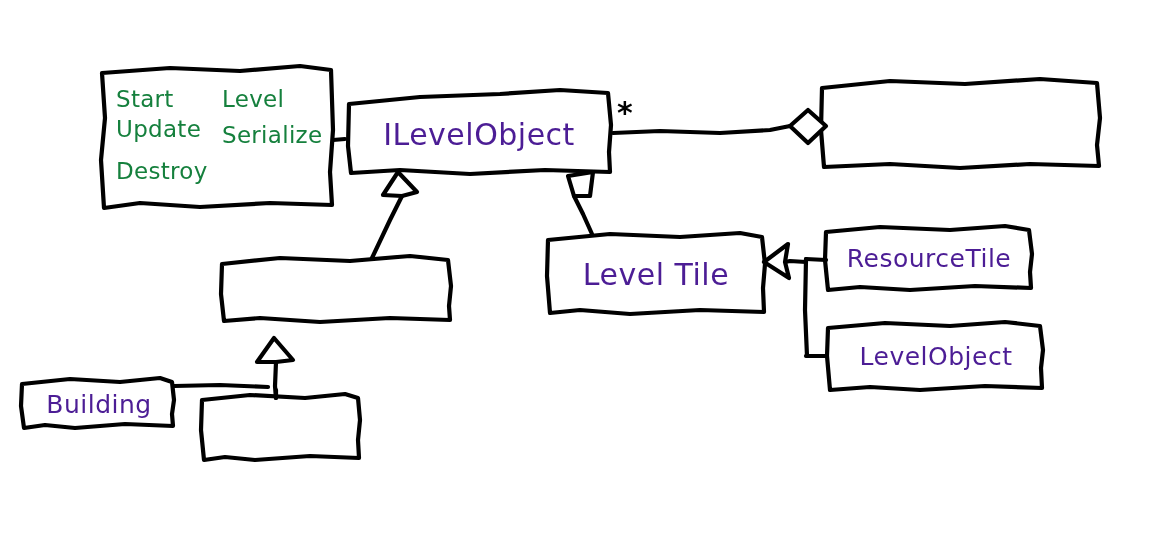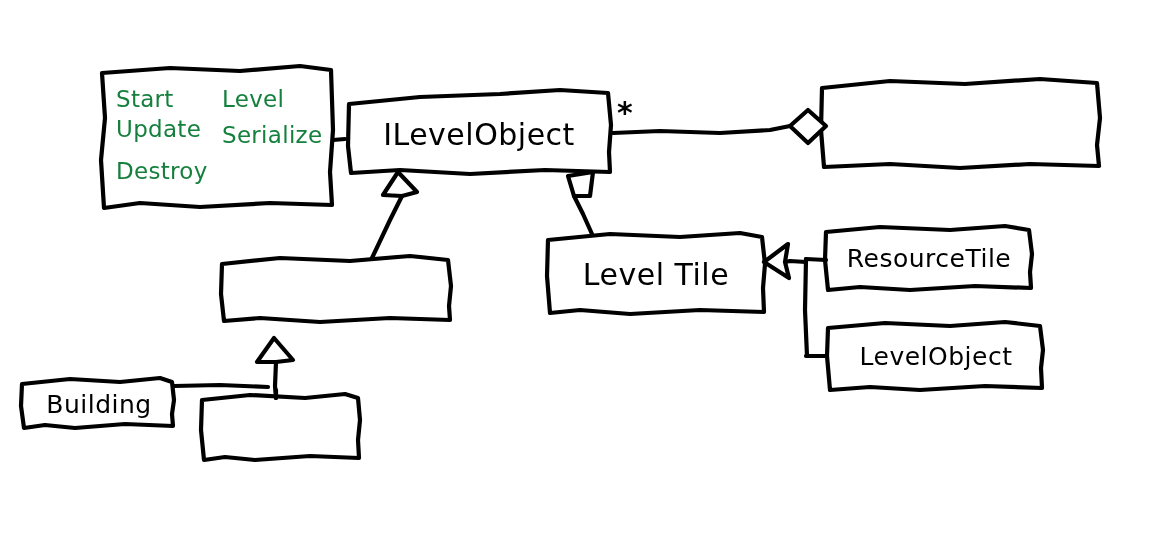--- a/index.html
+++ b/index.html
@@ -21,21 +21,21 @@
     top: 0;
     left: 0;
     width: 1165px;
     height: 555px;
   }
   .node-label {
     position: absolute;
     display: flex;
     align-items: center;
     justify-content: center;
-    color: #000000;
+    color: #4c1d95;
     font-family: "DejaVu Sans", sans-serif;
     font-weight: 500;
     letter-spacing: 0.5px;
     white-space: nowrap;
     pointer-events: none;
   }
   .note-cell {
     position: absolute;
     color: #15803d;
     font-family: "DejaVu Sans", sans-serif;

